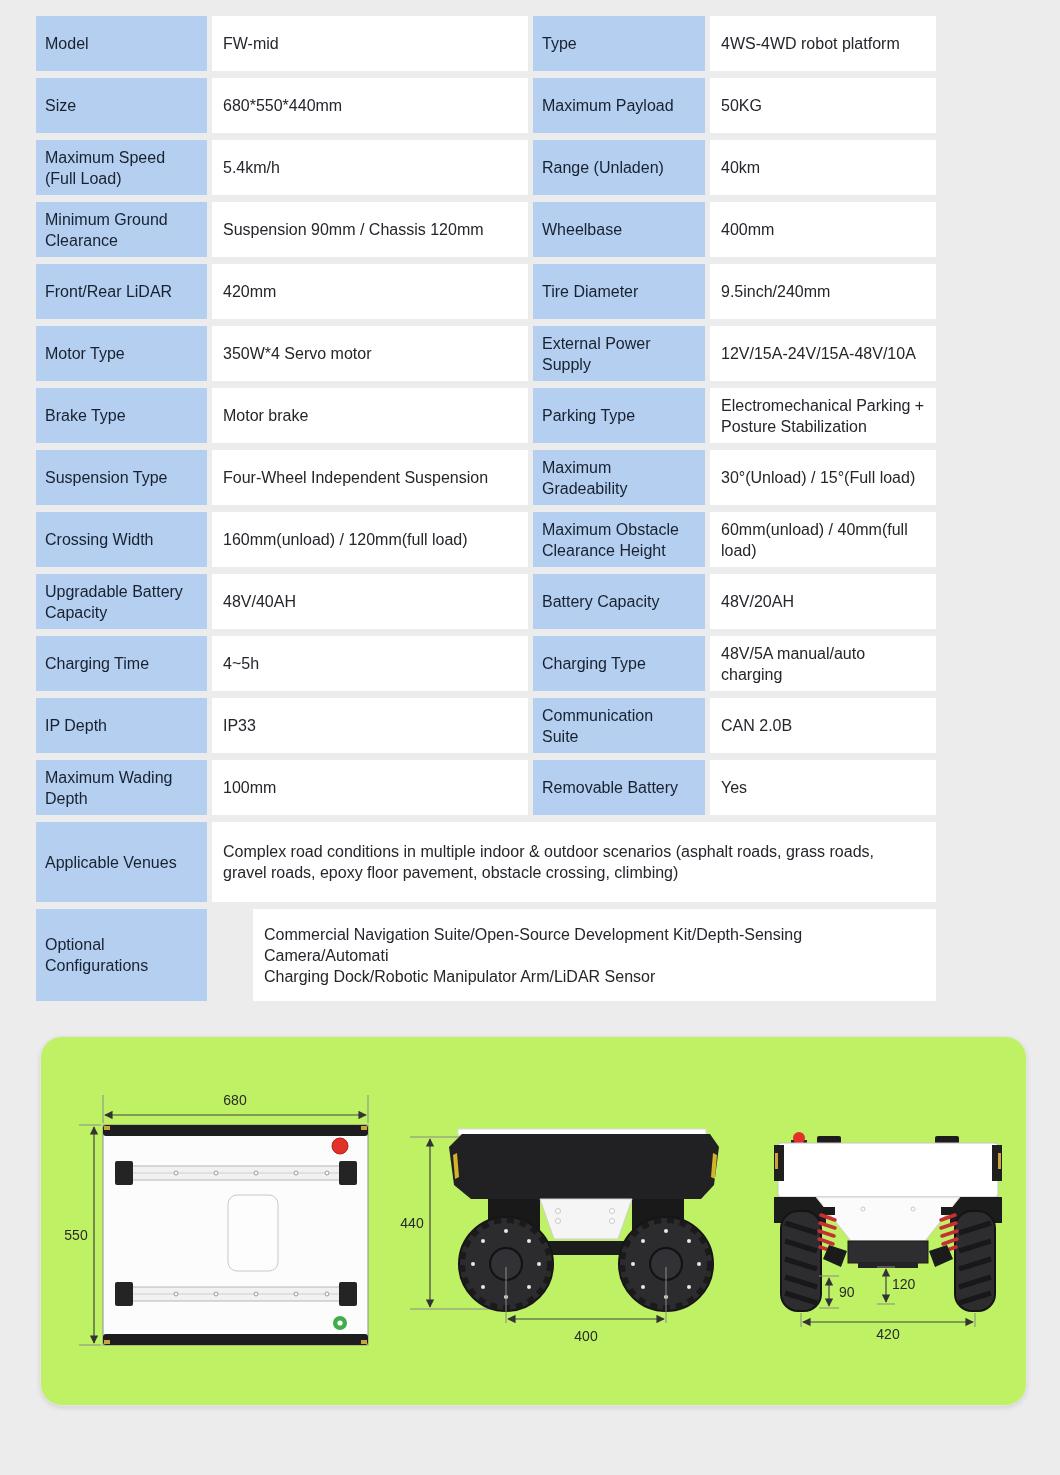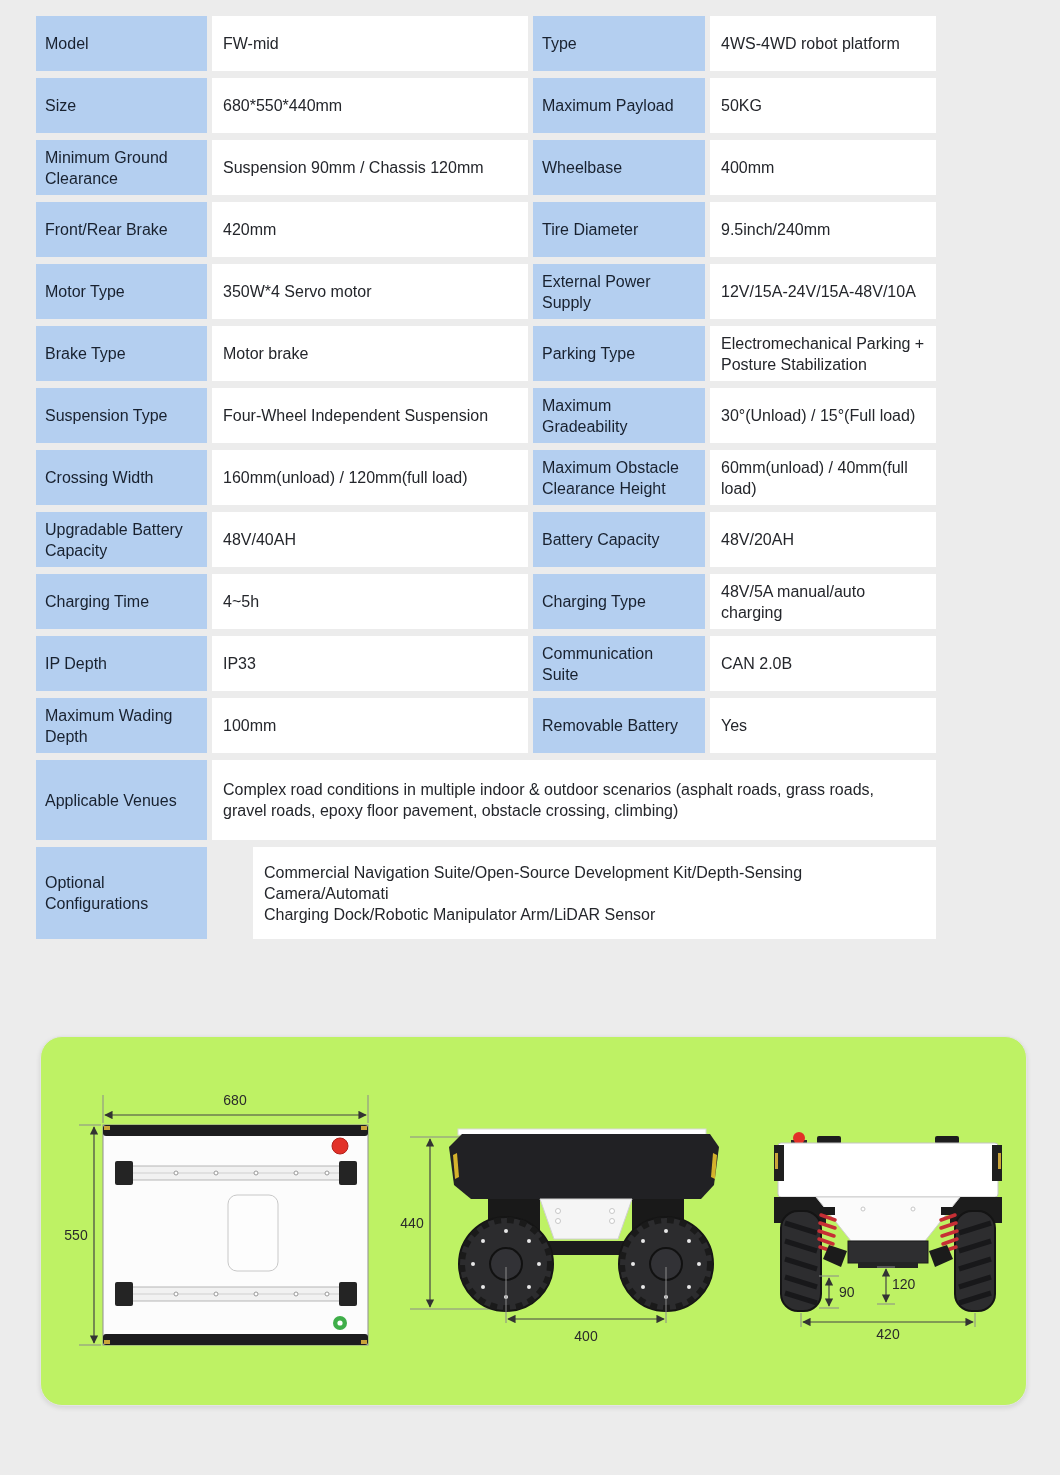--- a/index.html
+++ b/index.html
@@ -37,28 +37,35 @@
     <div class="cell l">Type</div>
     <div class="cell v">4WS-4WD robot platform</div>
   </div>
   <div class="r">
     <div class="cell l">Size</div>
     <div class="cell v">680*550*440mm</div>
     <div class="cell l">Maximum Payload</div>
     <div class="cell v">50KG</div>
   </div>
   <div class="r">
+    <div class="cell l">Maximum Speed
+(Full Load)</div>
+    <div class="cell v">5.4km/h</div>
+    <div class="cell l">Range (Unladen)</div>
+    <div class="cell v">40km</div>
+  </div>
+  <div class="r">
     <div class="cell l">Minimum Ground
 Clearance</div>
     <div class="cell v">Suspension 90mm / Chassis 120mm</div>
     <div class="cell l">Wheelbase</div>
     <div class="cell v">400mm</div>
   </div>
   <div class="r">
-    <div class="cell l">Front/Rear Brake</div>
+    <div class="cell l">Front/Rear LiDAR</div>
     <div class="cell v">420mm</div>
     <div class="cell l">Tire Diameter</div>
     <div class="cell v">9.5inch/240mm</div>
   </div>
   <div class="r">
     <div class="cell l">Motor Type</div>
     <div class="cell v">350W*4 Servo motor</div>
     <div class="cell l">External Power
 Supply</div>
     <div class="cell v">12V/15A-24V/15A-48V/10A</div>

